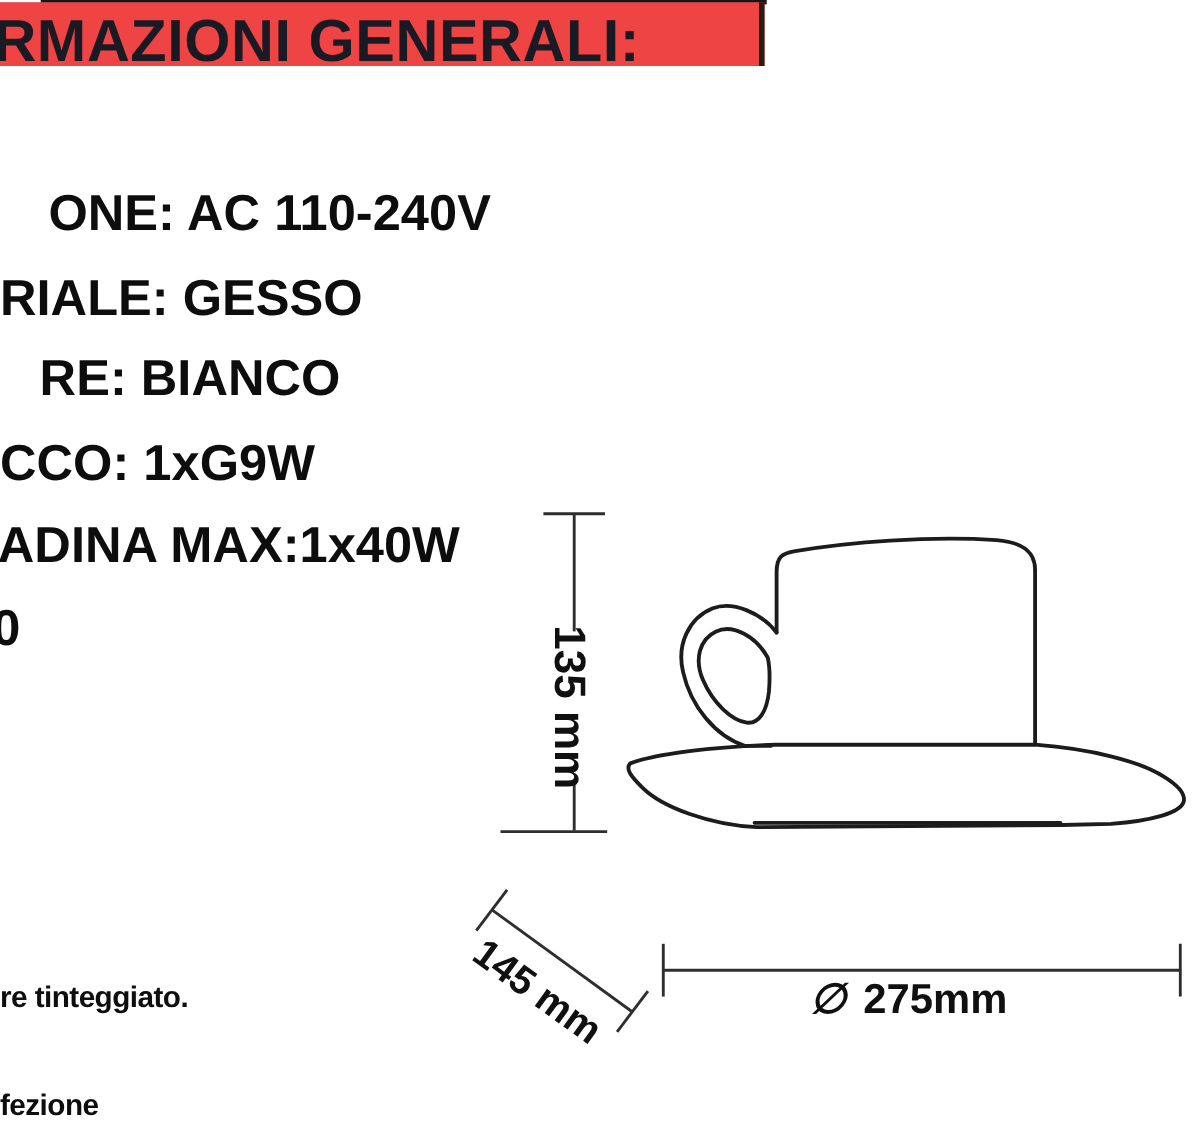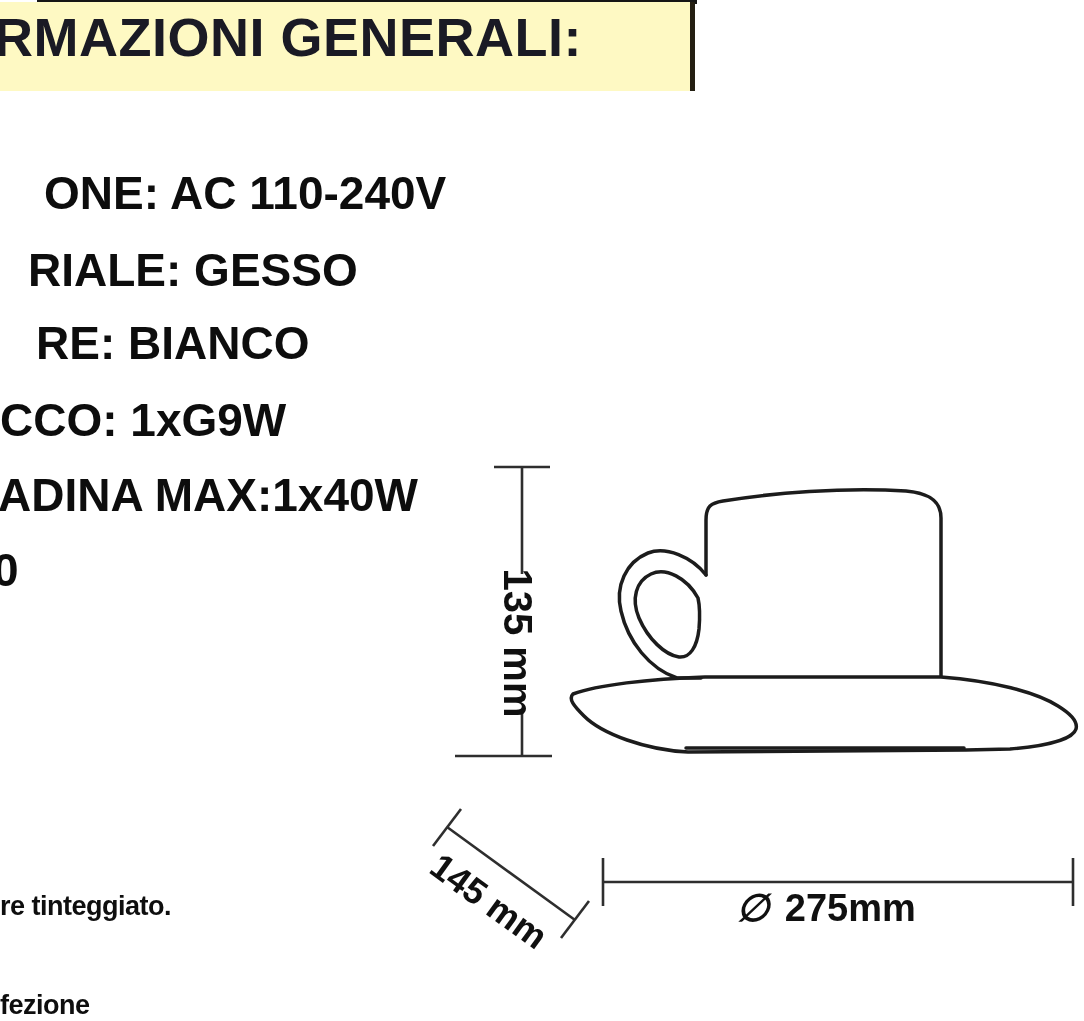--- a/index.html
+++ b/index.html
@@ -3,30 +3,30 @@
 <meta charset="utf-8">
 <style>
   html,body{margin:0;padding:0;}
   body{background:#ffffff;font-family:"Liberation Sans",sans-serif;}
   .page{position:relative;width:1084px;height:1021px;background:#ffffff;overflow:hidden;}
 
   
   .top-stripe{position:absolute;left:37px;top:0;width:660px;height:4px;background:#161616;}
 
   
-  .banner{position:absolute;left:0;top:2px;width:690px;height:89px;background:#fef9c3;
+  .banner{position:absolute;left:0;top:2px;width:690px;height:58px;background:#ef4444;
           border-right:5px solid #241f12;}
   .banner .title{position:absolute;left:-6px;top:0;line-height:70px;white-space:nowrap;
           font-size:54px;font-weight:700;color:#1A1A24;letter-spacing:0.5px;}
 
   
   .spec{position:absolute;left:0;white-space:nowrap;font-weight:700;color:#0d0d0d;
         font-size:46px;line-height:46px;}
   .s1{top:170px;padding-left:44px;}
-  .s2{top:247px;padding-left:28px;}
+  .s2{top:247px;}
   .s3{top:320px;margin-left:36px;}
   .s4{top:397px;text-align:center;}
   .s5{top:472px;left:-2px;}
   .s6{top:547px;left:-7px;}
   .s7{top:624px;left:13px;}
 
   
   .note{position:absolute;left:0;white-space:pre;font-weight:700;color:#0e0e0e;
         font-size:27px;line-height:40px;letter-spacing:-0.5px;}
   .n1{top:886px;}

